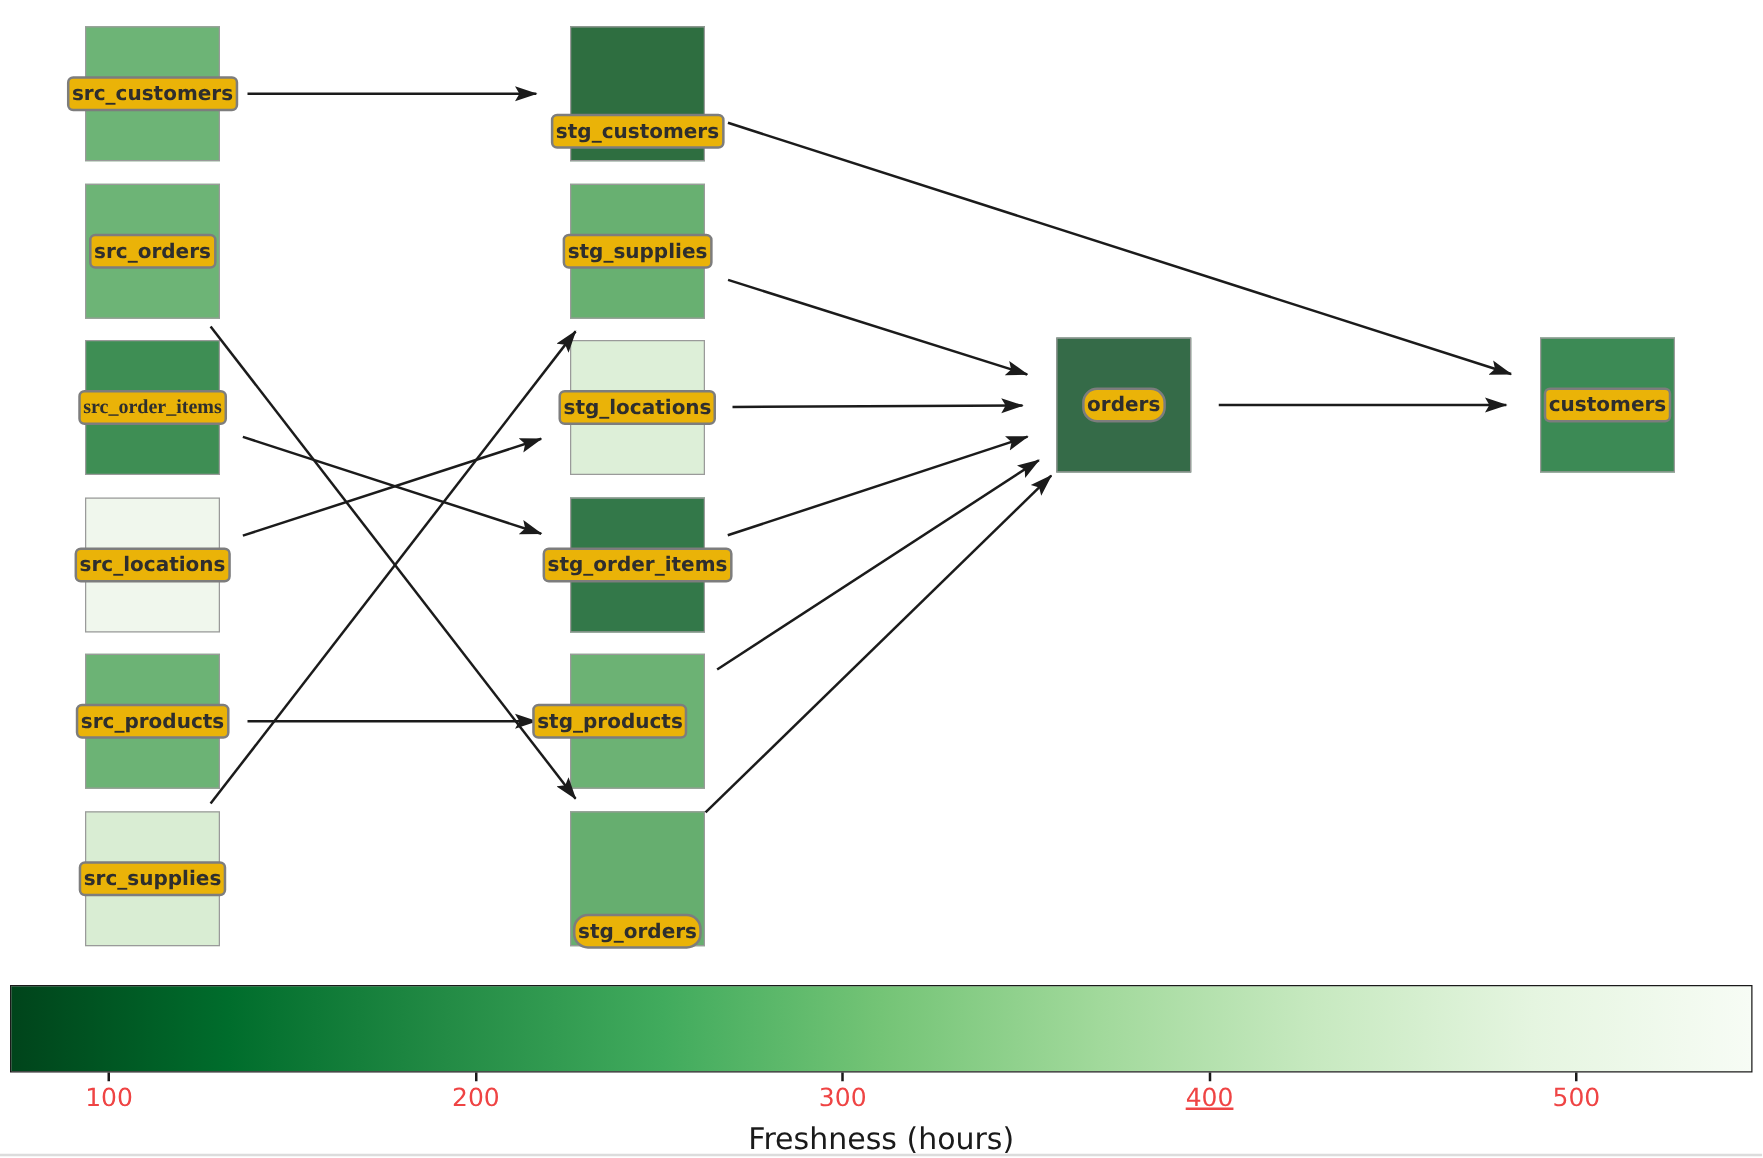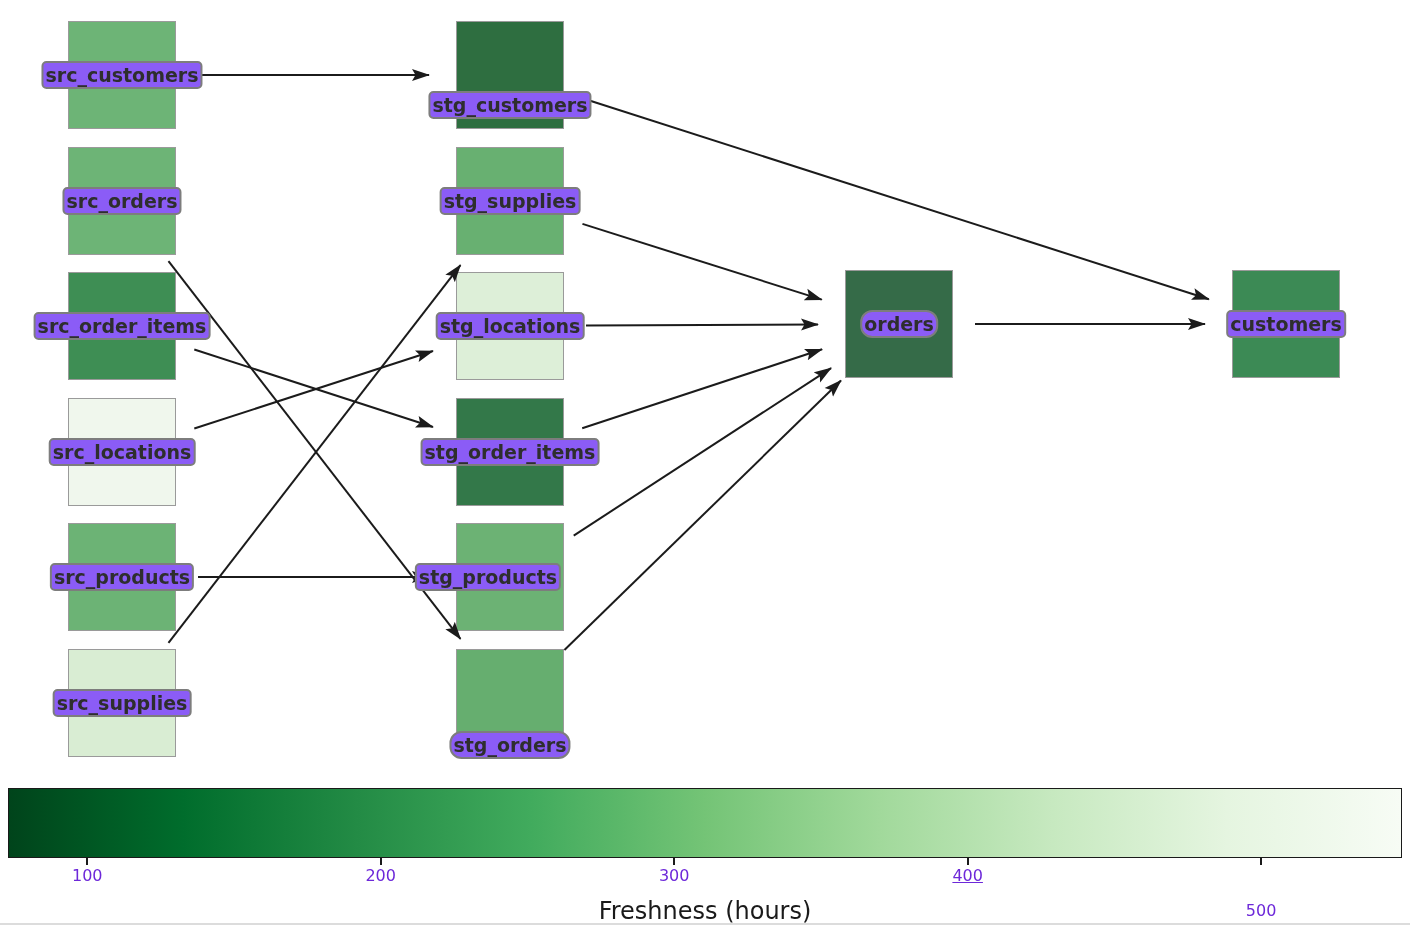--- a/index.html
+++ b/index.html
@@ -25,25 +25,25 @@
   #edges-layer {
     position: absolute;
     left: 0; top: 0;
     width: 1410px;
     height: 926px;
     z-index: 2;
   }
   .node-label {
     position: absolute;
     transform: translate(-50%, -50%);
-    background: #8b5cf6;
+    background: #eab308;
     border: 2px solid #7d7d7d;
     border-radius: 5px;
     padding: 0px 2px;
-    font-size: 19px;
+    font-size: 16px;
     font-weight: bold;
     line-height: 24px;
     color: #2e2e2e;
     white-space: nowrap;
     z-index: 3;
   }
   #colorbar {
     position: absolute;
     left: 8px;
     top: 788px;
@@ -59,22 +59,22 @@
     width: 2px;
     height: 7px;
     background: #1a1a1a;
     transform: translateX(-1px);
     z-index: 1;
   }
   .cbar-ticklabel {
     position: absolute;
     top: 866px;
     transform: translateX(-50%);
-    font-size: 16px;
-    color: #6d28d9;
+    font-size: 20px;
+    color: #ef4444;
     z-index: 1;
   }
   #cbar-axis-label {
     position: absolute;
     top: 897px;
     left: 705px;
     transform: translateX(-50%);
     font-size: 24px;
     color: #1a1a1a;
     z-index: 1;
@@ -128,21 +128,21 @@
       <div class="node-square" style="left: 456px; top: 272px; background: rgb(221, 239, 216);"></div>
       <div class="node-square" style="left: 456px; top: 398px; background: rgb(51, 120, 73);"></div>
       <div class="node-square" style="left: 456px; top: 523px; background: rgb(108, 178, 116);"></div>
       <div class="node-square" style="left: 456px; top: 649px; background: rgb(102, 174, 111);"></div>
       <div class="node-square" style="left: 845px; top: 270px; background: rgb(53, 107, 72);"></div>
       <div class="node-square" style="left: 1232px; top: 270px; background: rgb(60, 138, 85);"></div>
     </div>
   <div id="labels-layer">
       <div class="node-label" style="left: 122px; top: 75px;">src_customers</div>
       <div class="node-label" style="left: 122px; top: 201px;">src_orders</div>
-      <div class="node-label" style="left: 122px; top: 326px;">src_order_items</div>
+      <div class="node-label" style="left: 122px; top: 326px; font-family: Liberation Serif, serif;">src_order_items</div>
       <div class="node-label" style="left: 122px; top: 452px;">src_locations</div>
       <div class="node-label" style="left: 122px; top: 577px;">src_products</div>
       <div class="node-label" style="left: 122px; top: 703px;">src_supplies</div>
       <div class="node-label" style="left: 510px; top: 75px; margin-top: 30px;">stg_customers</div>
       <div class="node-label" style="left: 510px; top: 201px;">stg_supplies</div>
       <div class="node-label" style="left: 510px; top: 326px;">stg_locations</div>
       <div class="node-label" style="left: 510px; top: 452px;">stg_order_items</div>
       <div class="node-label" style="left: 488px; top: 577px;">stg_products</div>
       <div class="node-label" style="left: 510px; top: 745px; border-radius: 12px;">stg_orders</div>
       <div class="node-label" style="left: 899px; top: 324px; border-radius: 12px;">orders</div>
@@ -153,18 +153,18 @@
   <div id="cbar-ticks">
       <div class="cbar-tick" style="left: 87.2379px;"></div>
       <div class="cbar-ticklabel" style="left: 87.2379px;">100</div>
       <div class="cbar-tick" style="left: 380.712px;"></div>
       <div class="cbar-ticklabel" style="left: 380.712px;">200</div>
       <div class="cbar-tick" style="left: 674.185px;"></div>
       <div class="cbar-ticklabel" style="left: 674.185px;">300</div>
       <div class="cbar-tick" style="left: 967.659px;"></div>
       <div class="cbar-ticklabel" style="left: 967.659px; text-decoration: underline;">400</div>
       <div class="cbar-tick" style="left: 1261.13px;"></div>
-      <div class="cbar-ticklabel" style="left: 1261.13px; margin-top: 35px;">500</div>
+      <div class="cbar-ticklabel" style="left: 1261.13px;">500</div>
     </div>
   <div id="cbar-axis-label">Freshness (hours)</div>
 
   <div id="bottom-hairline"></div>
 </div>
 
 </body></html>

